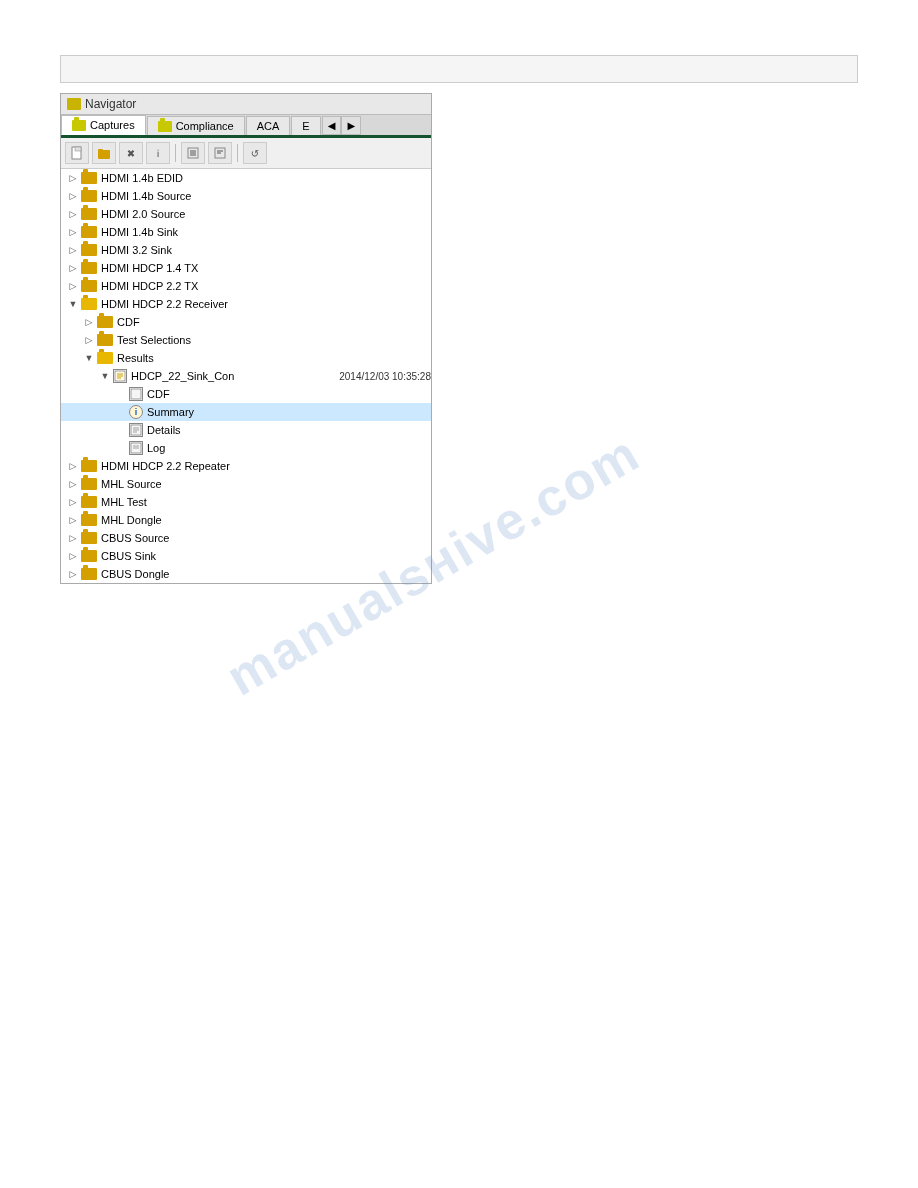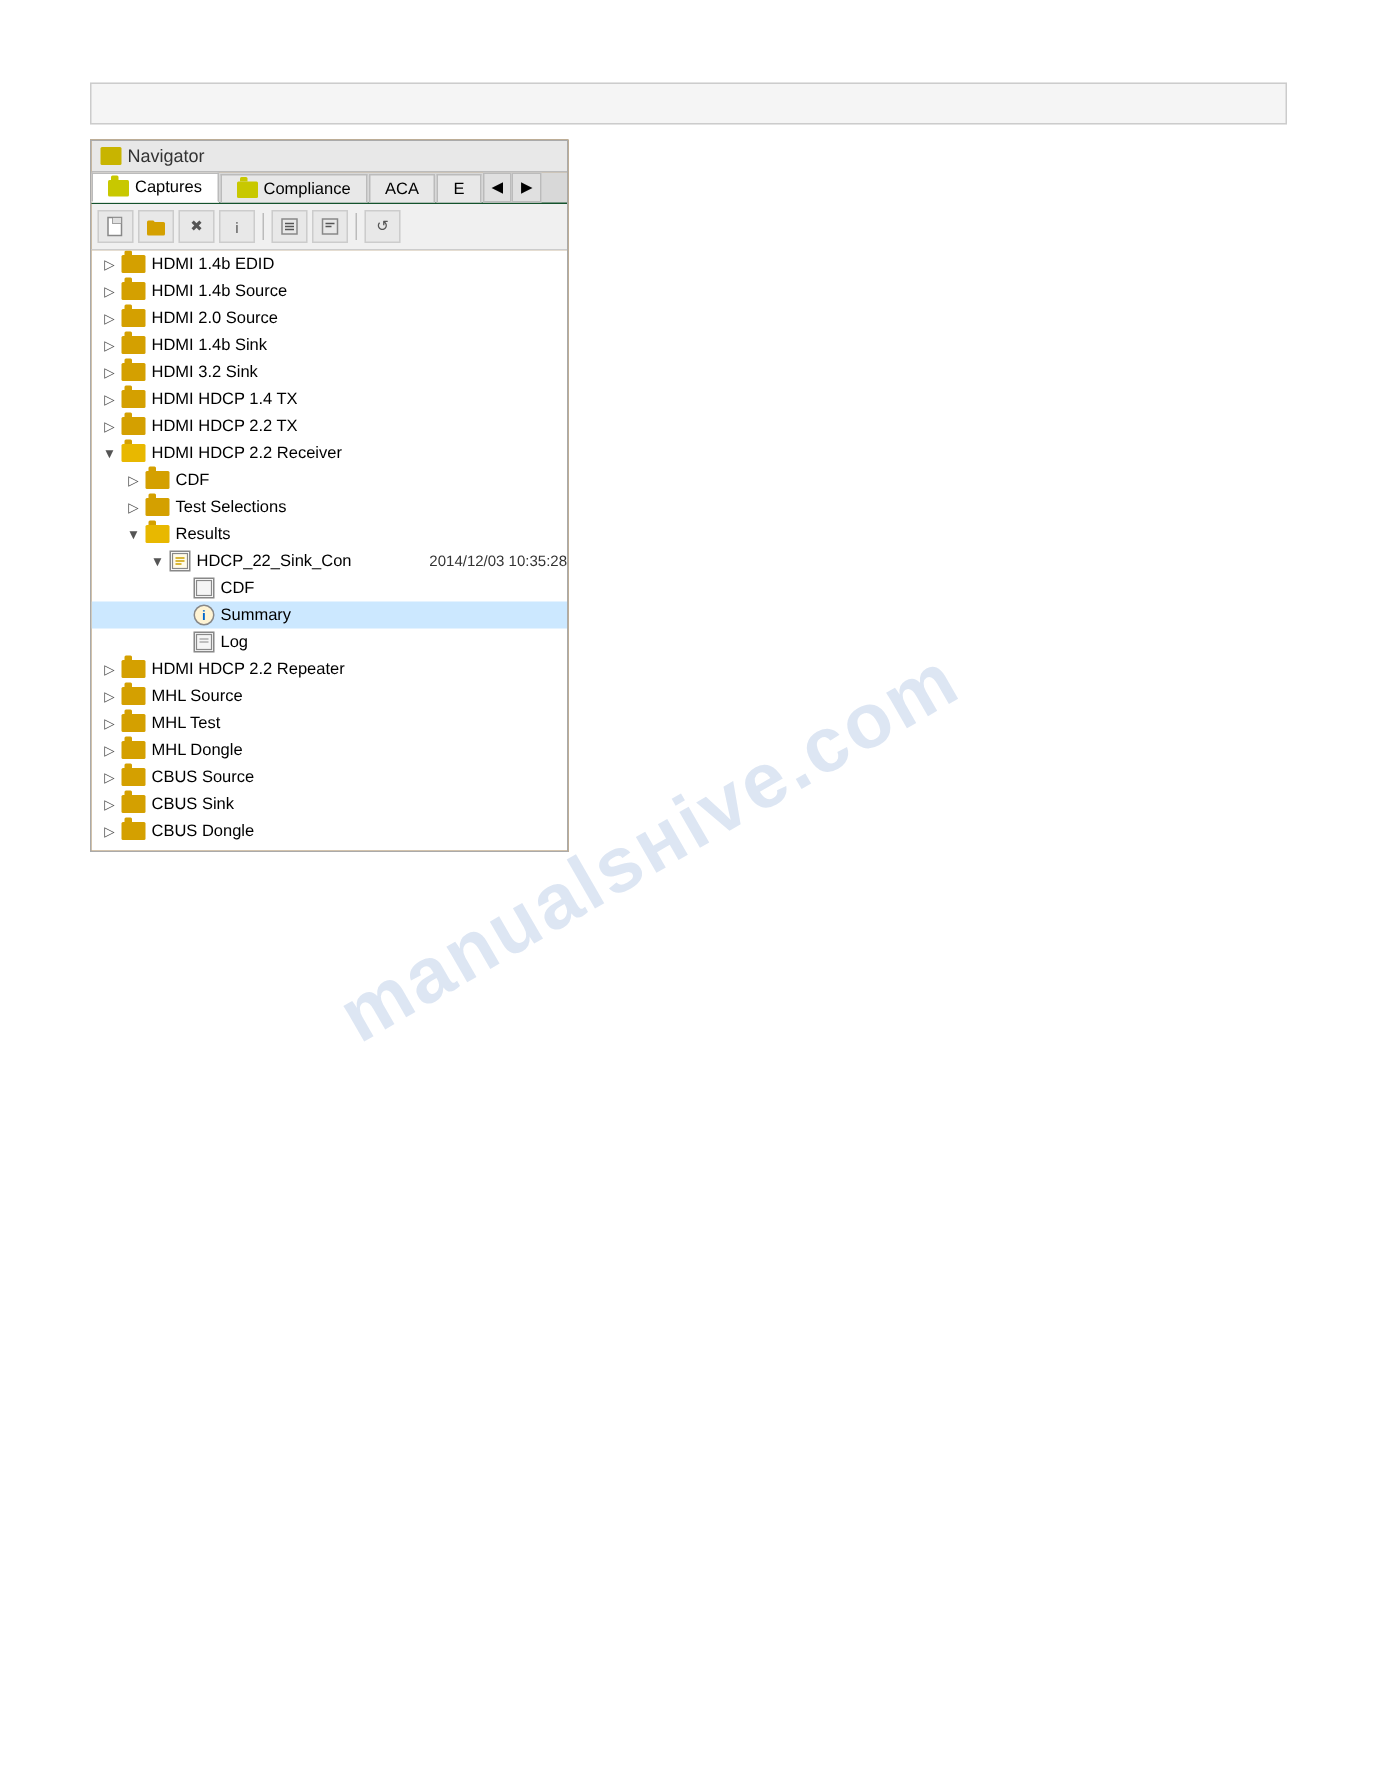--- a/index.html
+++ b/index.html
@@ -14,39 +14,39 @@
     .top-bar {
       margin: 55px 60px 10px 60px;
       border: 1px solid #ccc;
       height: 28px;
       background: #f5f5f5;
     }
 
     .navigator-window {
       margin: 0 60px;
       border: 1px solid #aaa;
-      background: #a16207;
-      width: 319px;
+      background: #fca5a5;
+      width: 372px;
     }
 
     .navigator-titlebar {
       background: #e8e8e8;
       border-bottom: 1px solid #bbb;
       padding: 3px 6px;
       display: flex;
       align-items: center;
       gap: 4px;
       font-size: 12px;
       color: #333;
     }
 
     .tabs-row {
       display: flex;
       background: #d8d8d8;
-      border-bottom: 1px solid #14532d;
+      border-bottom: 3px solid #14532d;
       align-items: flex-end;
     }
 
     .tab {
       padding: 3px 10px;
       border: 1px solid #bbb;
       border-bottom: none;
       background: #e8e8e8;
       cursor: pointer;
       font-size: 11px;
@@ -383,20 +383,32 @@
         </span>
         <span class="tree-label">CDF</span>
       </div>
 
       <div class="tree-item indent-4 selected-row">
         <span class="tree-expand" style="width:16px;display:inline-block;"></span>
         <span style="display:inline-flex;align-items:center;justify-content:center;width:14px;height:14px;background:#fff4d4;border:1px solid #888;border-radius:50%;font-size:9px;color:#0066cc;font-weight:bold;flex-shrink:0;margin-right:2px;">i</span>
         <span class="tree-label">Summary</span>
       </div>
 
+      <div class="tree-item indent-4">
+        <span class="tree-expand" style="width:16px;display:inline-block;"></span>
+        <span style="display:inline-flex;align-items:center;justify-content:center;width:14px;height:14px;background:#f5f5f5;border:1px solid #888;font-size:7px;flex-shrink:0;margin-right:2px;">
+          <svg width="12" height="12" viewBox="0 0 12 12">
+              <rect x="1" y="1" width="10" height="10" fill="#f5f5f5" stroke="#888" stroke-width="0.8"></rect>
+              <line x1="3" y1="4" x2="9" y2="4" stroke="#888" stroke-width="0.8"></line>
+              <line x1="3" y1="6" x2="9" y2="6" stroke="#888" stroke-width="0.8"></line>
+              <line x1="3" y1="8" x2="7" y2="8" stroke="#888" stroke-width="0.8"></line>
+            </svg>
+        </span>
+        <span class="tree-label">Details</span>
+      </div>
 
       <div class="tree-item indent-4">
         <span class="tree-expand" style="width:16px;display:inline-block;"></span>
         <span style="display:inline-flex;align-items:center;justify-content:center;width:14px;height:14px;background:#f5f5f5;border:1px solid #888;font-size:7px;flex-shrink:0;margin-right:2px;">
           <svg width="12" height="12" viewBox="0 0 12 12">
               <rect x="1" y="1" width="10" height="10" fill="#f5f5f5" stroke="#888" stroke-width="0.8"></rect>
               <line x1="3" y1="4" x2="9" y2="4" stroke="#888" stroke-width="0.8"></line>
               <line x1="3" y1="6" x2="9" y2="6" stroke="#888" stroke-width="0.8"></line>
             </svg>
         </span>

